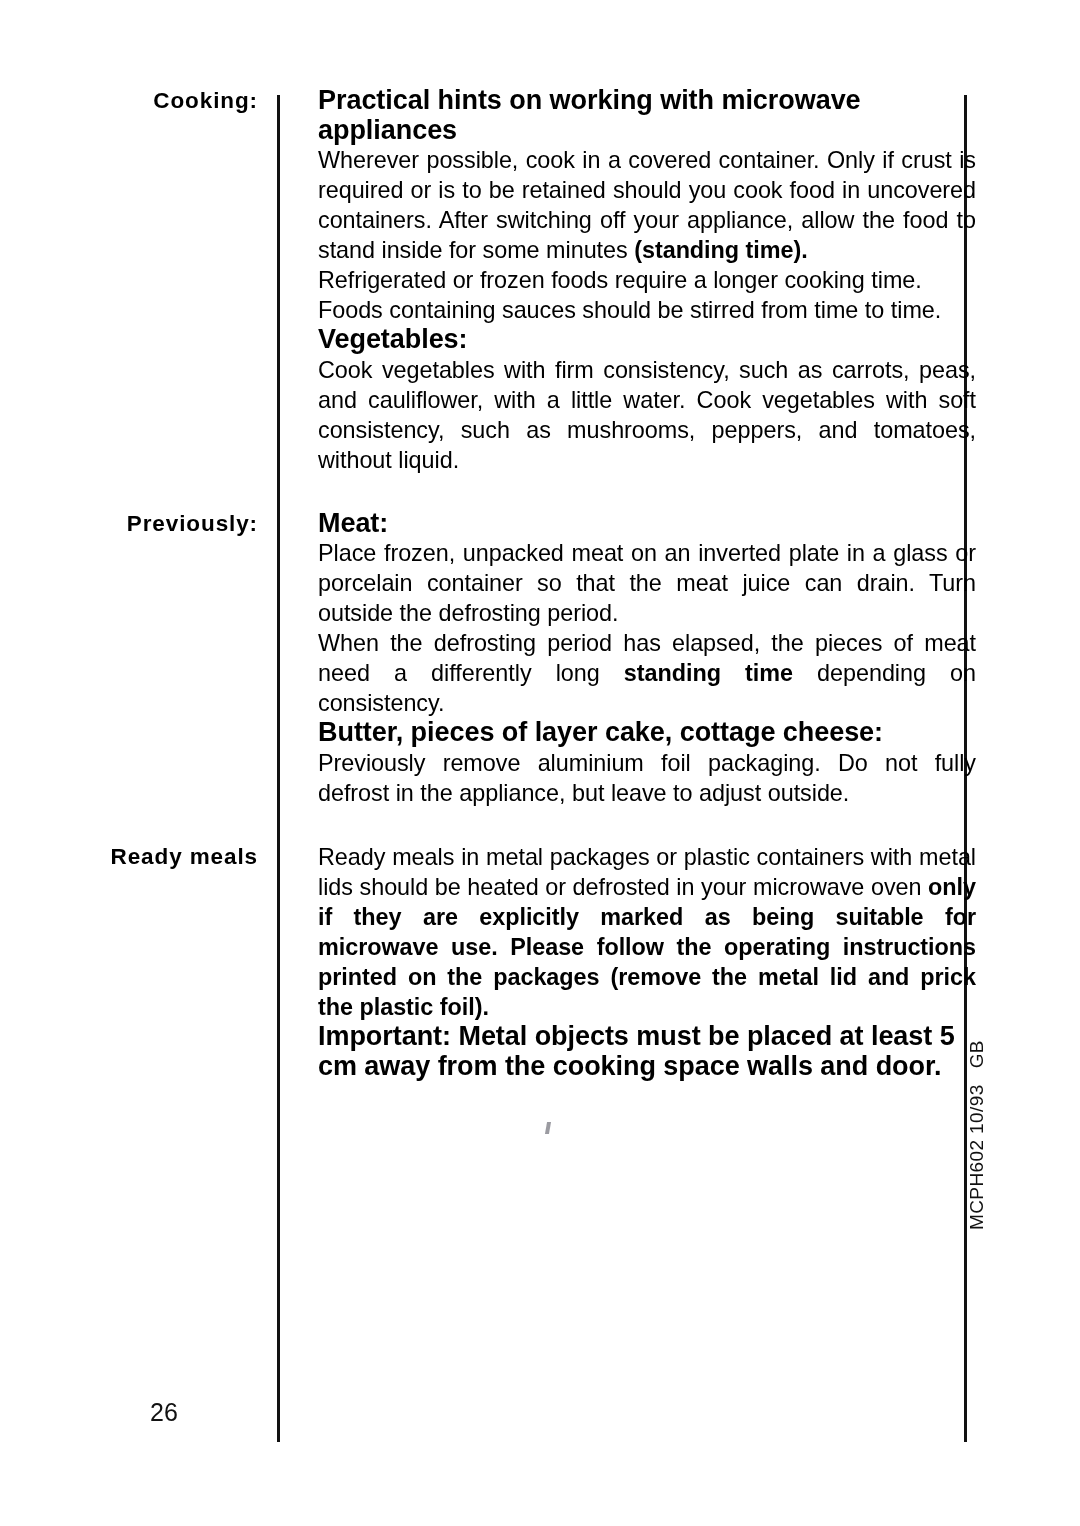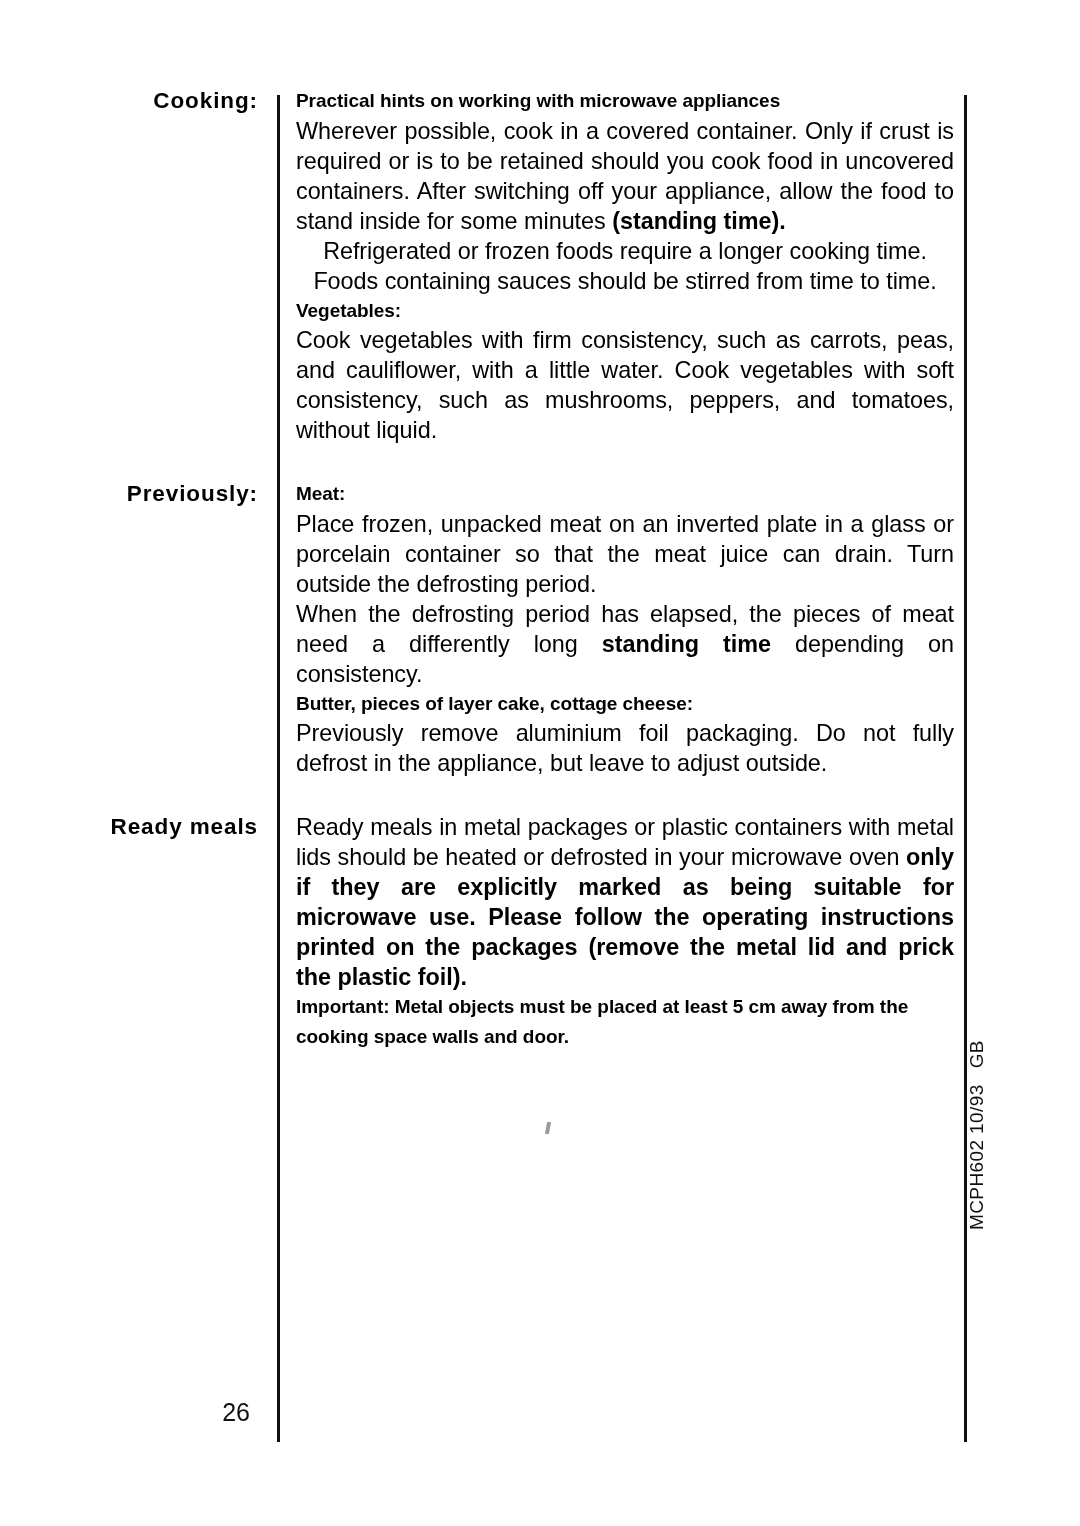--- a/index.html
+++ b/index.html
@@ -39,20 +39,21 @@
   
   .content {
     position: absolute;
     left: 0;
     top: 86px;
     width: 1080px;
   }
   .row {
     position: relative;
     display: block;
+    padding-left: 22px;
   }
 
   
   .label {
     position: absolute;
     left: 40px;
     width: 218px;
     text-align: right;
     font-weight: bold;
     font-size: 22.5px;
@@ -69,40 +70,40 @@
 
   p.para {
     margin: 0;
     font-size: 23.4px;
     line-height: 30px;
     text-align: justify;
     text-justify: inter-word;
     letter-spacing: -0.05px;
     word-spacing: 0.1px;
   }
-  p.para.last-flush { text-align: center; }
+  p.para.last-flush { text-align: left; }
   p.heading {
     margin: 0;
     font-weight: bold;
-    font-size: 19px;
+    font-size: 27px;
     line-height: 29.6px;
     letter-spacing: -0.05px;
   }
   p.para b, p.heading b { font-weight: bold; }
 
   .block-gap-cooking   { height: 34px; }
   .block-gap-defrost   { height: 34px; }
 
   
   .page-number {
     position: absolute;
     left: 150px;
     top: 1397px;
     width: 100px;
-    text-align: right;
+    text-align: left;
     font-size: 25px;
     line-height: 30px;
     color: #111;
   }
 
   
   .imprint {
     position: absolute;
     left: 966px;
     top: 1230px;

